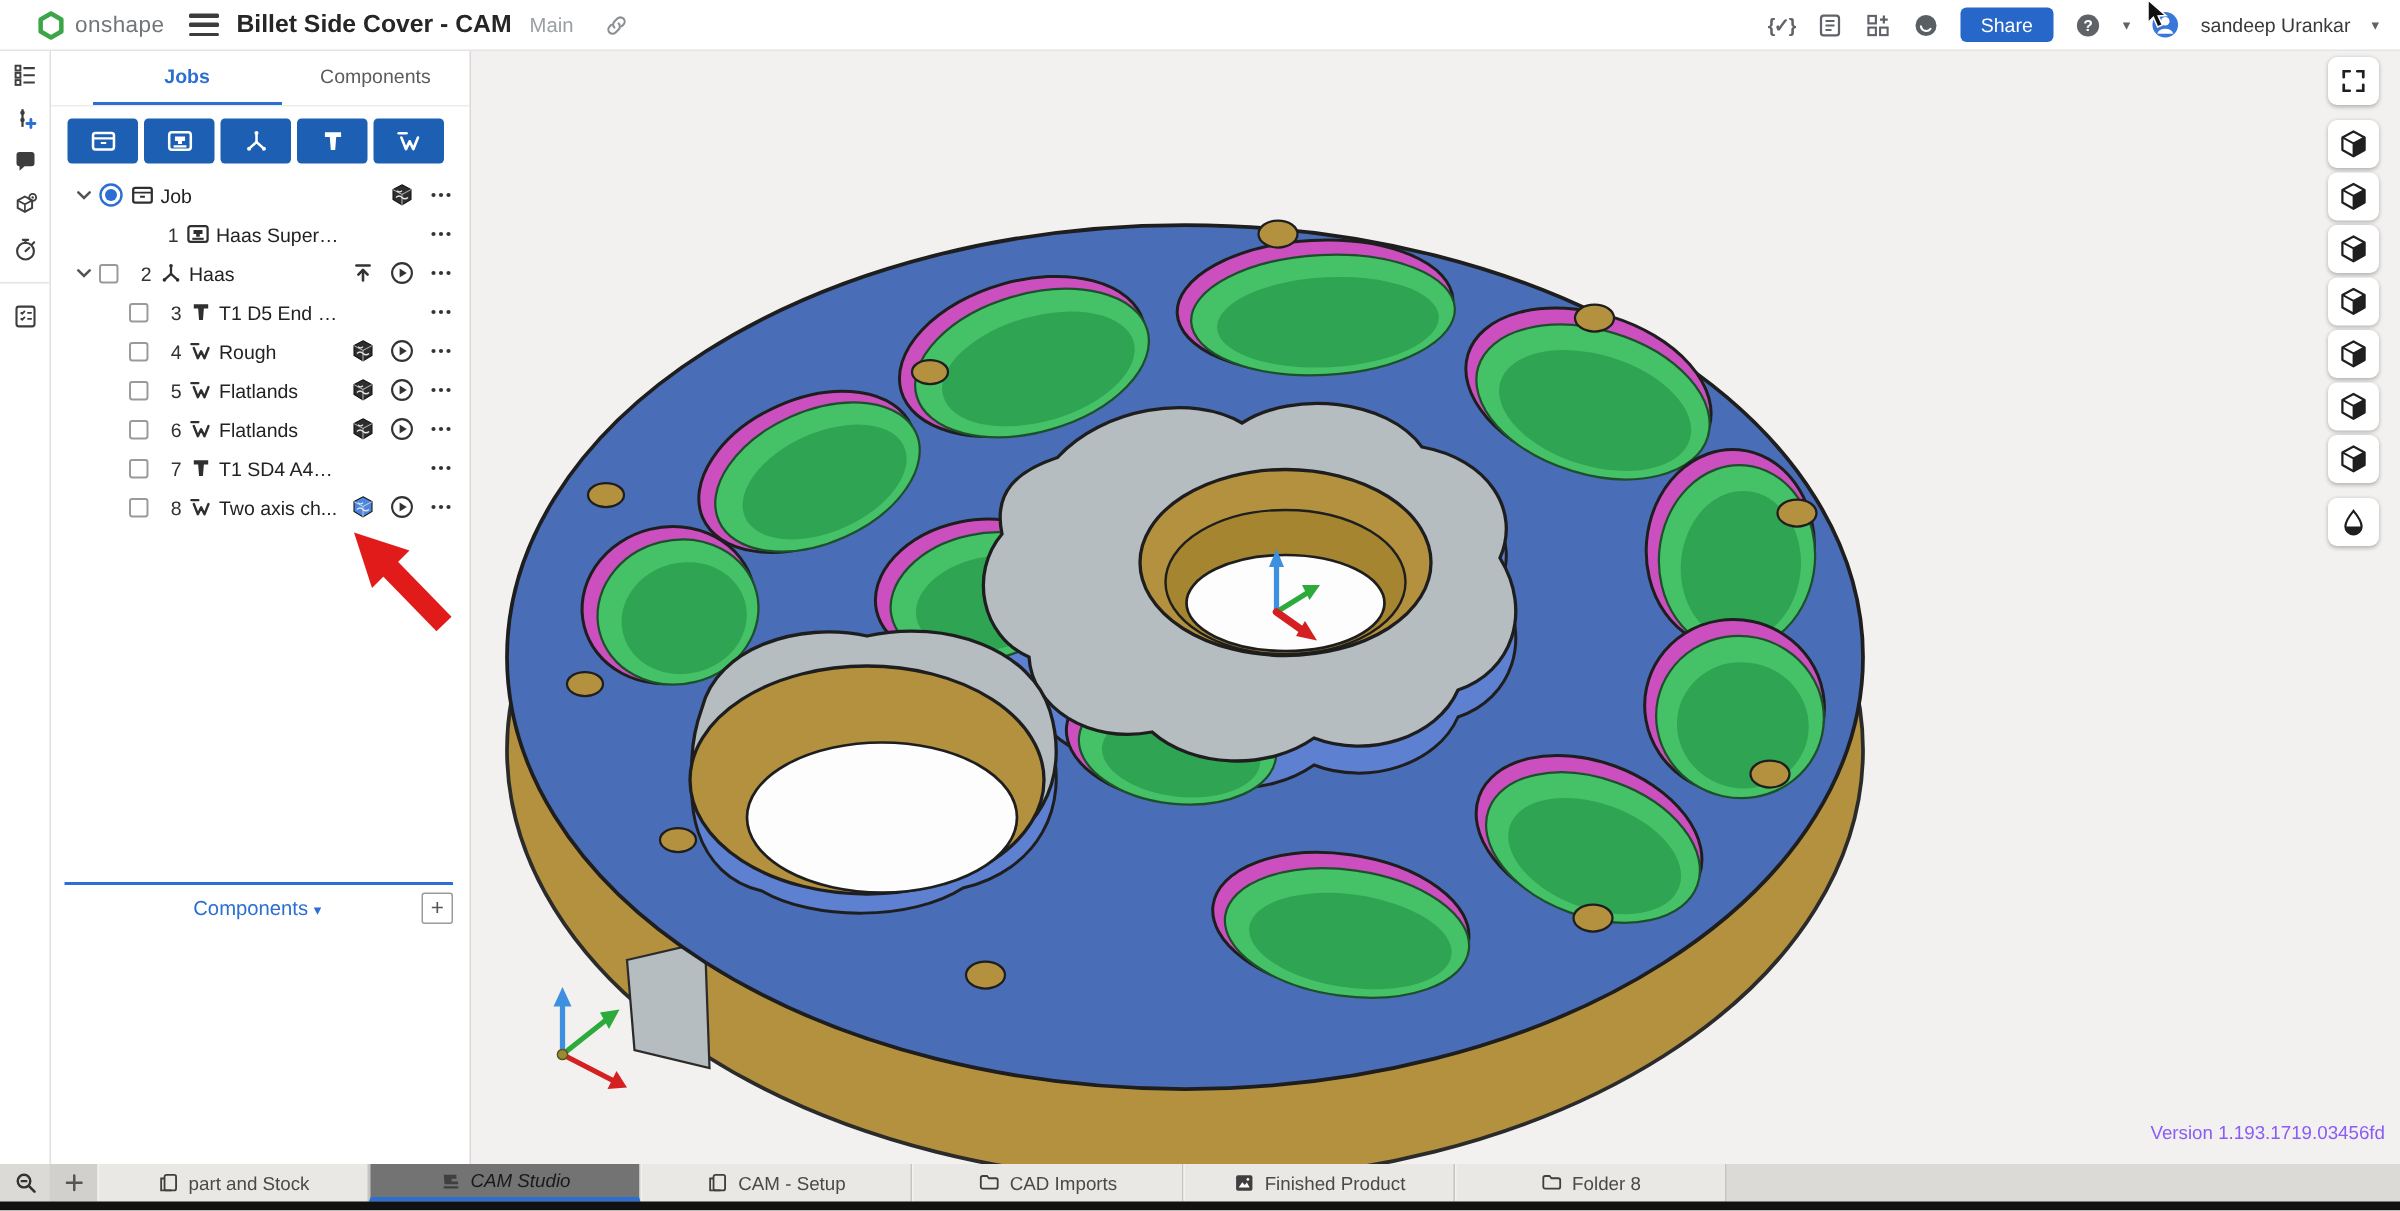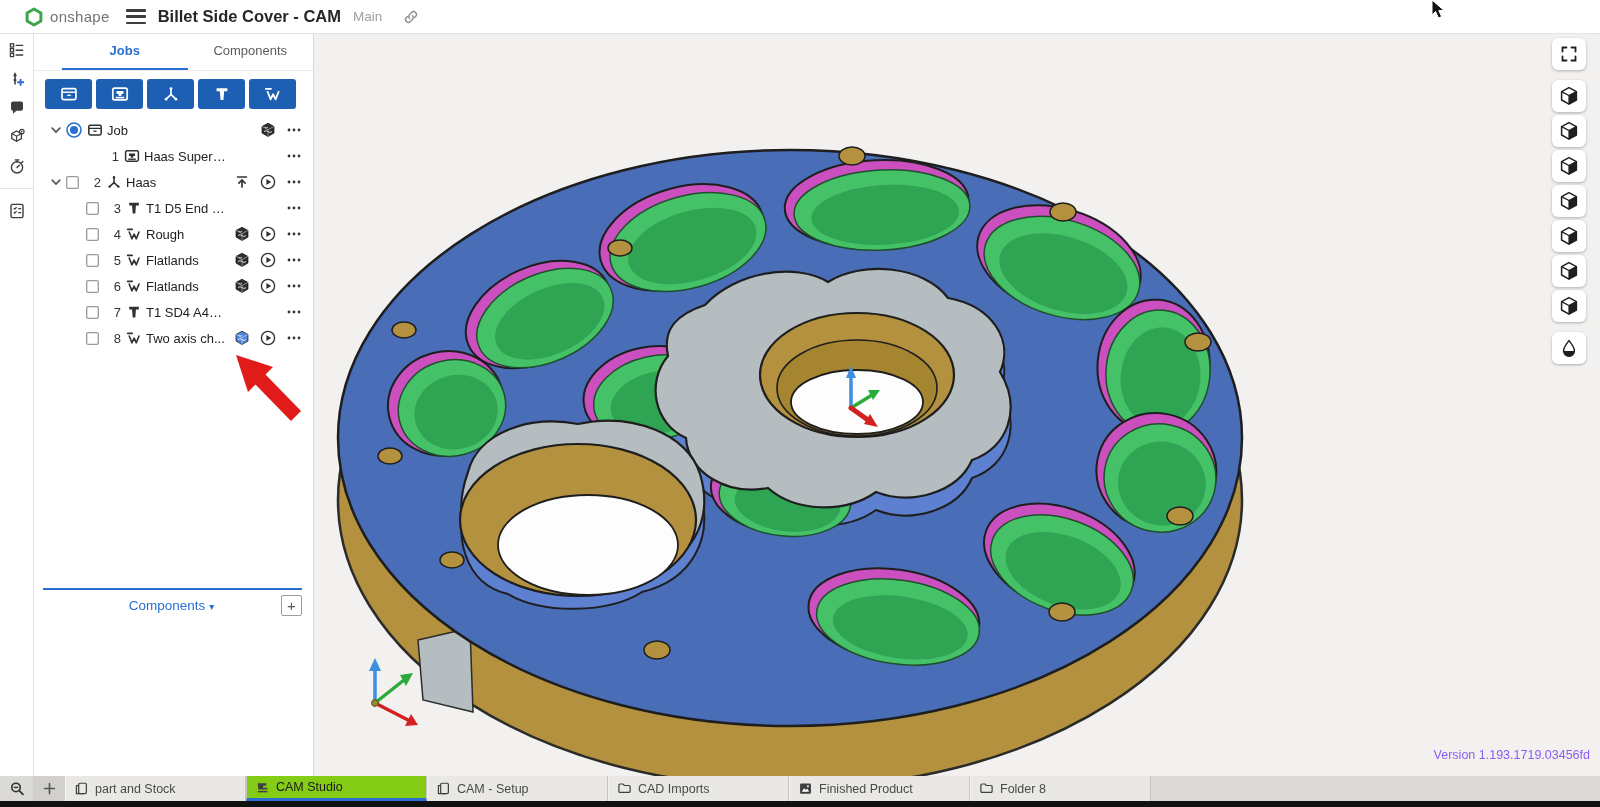--- a/index.html
+++ b/index.html
@@ -74,23 +74,23 @@
   
   .viewport-svg{position:absolute;top:0;left:0;z-index:1;}
   .version{position:absolute;right:10px;top:748px;font-size:12.5px;color:#8b5cf6;z-index:5;}
 
   
   .bottombar{position:absolute;left:0;right:0;top:776px;height:25px;background:#dcdad6;z-index:30;
              display:flex;align-items:stretch;}
   .bb-ic{width:33px;display:flex;align-items:center;justify-content:center;color:#333;cursor:pointer;}
   .bb-plus{width:32px;background:#d2d0cc;display:flex;align-items:center;justify-content:center;color:#555;cursor:pointer;}
   .btab{width:163px;background:#eae8e5;border-right:1px solid #c6c4c1;border-left:1px solid #f4f2ef;
-        display:flex;align-items:center;gap:6px;padding:0 8px;font-size:12.5px;color:#4a4a4a;cursor:pointer;white-space:nowrap;overflow:hidden;}
+        display:flex;align-items:center;gap:6px;padding:0 8px;font-size:12.5px;color:#4a4a4a;cursor:pointer;white-space:nowrap;overflow:hidden;justify-content:center;}
   .btab .bic{color:#3f3f3f;flex:none;}
-  .btab.active{background:#84cc16;color:#1a1a1a;border-bottom:3px solid #2a6fd1;border-left:1px solid #c6c4c1;}
+  .btab.active{background:#737373;color:#1a1a1a;border-bottom:3px solid #2a6fd1;border-left:1px solid #c6c4c1;font-style:italic;}
   .blackstrip{position:absolute;left:0;right:0;top:801px;height:6px;background:#111;z-index:35;}
 
   .cursor{position:absolute;left:1428px;top:0px;z-index:50;pointer-events:none;}
 </style>
 </head>
 <body>
 
 <svg width="0" height="0" style="position:absolute">
   <defs>
     <symbol id="ic-chevron" viewBox="0 0 16 16">
@@ -388,20 +388,42 @@
   <div class="hamburger">
       <span></span>
       <span></span>
       <span></span>
     </div>
   <span class="doc-title">Billet Side Cover - CAM</span>
   <span class="ws-label">Main</span>
   <svg width="16" height="16" class="hicon">
       <use href="#ic-link"></use>
     </svg>
+  <div class="header-right">
+    <span class="codecheck"></span>
+    <svg width="18" height="18" class="hicon">
+        <use href="#ic-relnotes"></use>
+      </svg>
+    <svg width="18" height="18" class="hicon">
+        <use href="#ic-apps"></use>
+      </svg>
+    <svg width="18" height="18" class="hicon">
+        <use href="#ic-learning"></use>
+      </svg>
+    <div class="share-btn">Share</div>
+    <svg width="18" height="18" class="hicon">
+        <use href="#ic-help"></use>
+      </svg>
+    <span class="caret"></span>
+    <svg width="19" height="19" class="hicon">
+        <use href="#ic-avatar"></use>
+      </svg>
+    <span class="user-name">sandeep Urankar</span>
+    <span class="caret"></span>
+  </div>
 </div>
 
 <div class="rail">
   <svg width="18" height="18" class="ric">
       <use href="#ic-featurelist"></use>
     </svg>
   <svg width="18" height="18" class="ric">
       <use href="#ic-adddatum"></use>
     </svg>
   <svg width="18" height="18" class="ric">

